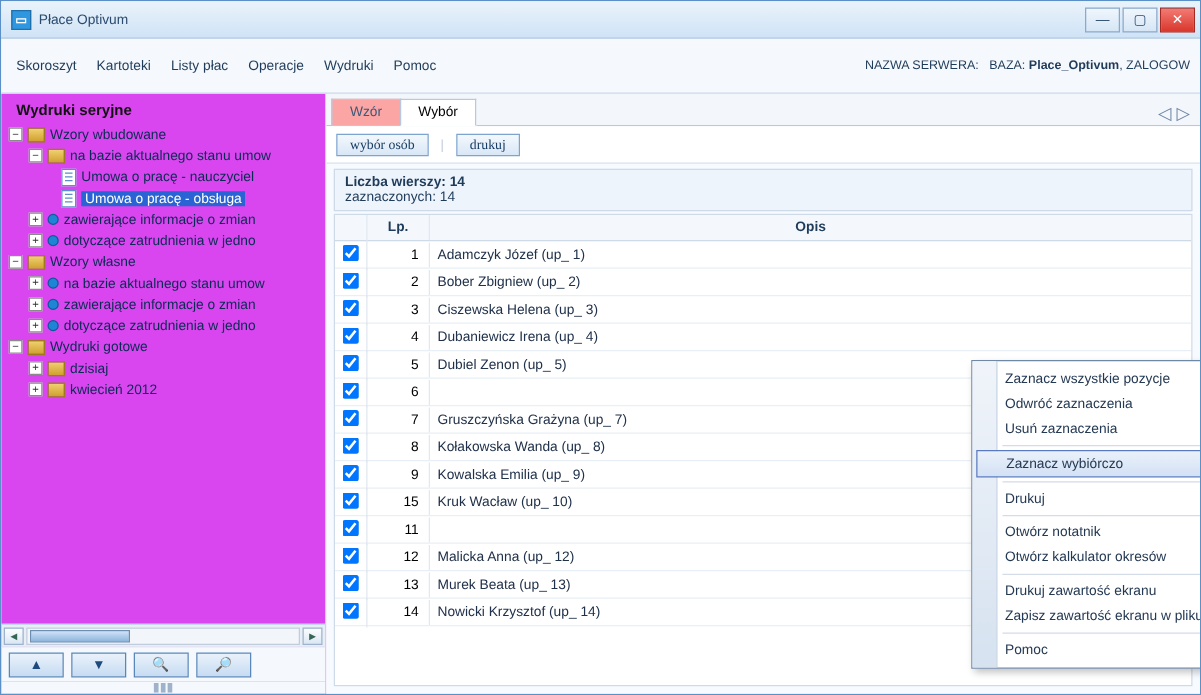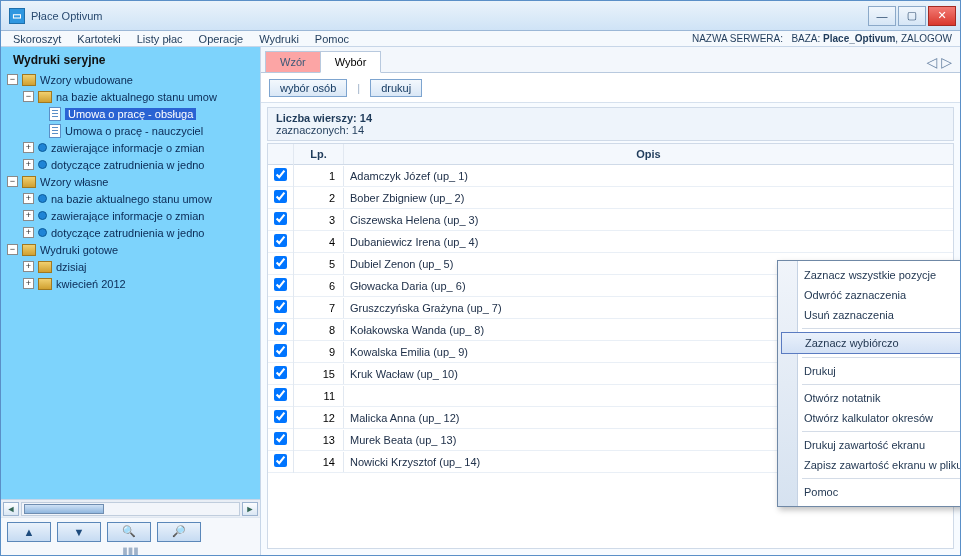--- a/index.html
+++ b/index.html
@@ -41,21 +41,21 @@
   .winbtns { display:flex; gap:2px; }
   .winbtn {
     width: 28px; height:20px;
     border:1px solid #8ba9c9;
     background: linear-gradient(#f0f6fc,#d6e6f6);
     display:flex; align-items:center; justify-content:center;
     font-size: 11px; color:#2b4a6d;
   }
   .winbtn.close { background: linear-gradient(#f27b74,#d9372c); color:#fff; border-color:#a32a22;}
   .menubar {
-    height: 16px;
+    height: 44px;
     background: #f5f9fd;
     border-bottom: 1px solid #c7d6e8;
     display:flex;
     align-items:center;
     padding-left: 12px;
     gap: 16px;
     color:#1f3b5a;
   }
   .menubar .mi { cursor: default; }
   .status-right{
@@ -70,21 +70,21 @@
   .workspace {
     flex:1;
     display:flex;
     overflow:hidden;
   }
   .sidebar{
     width:260px;
     border-right:1px solid #c7d6e8;
     display:flex;
     flex-direction:column;
-    background:#7dd3fc;
+    background:#d946ef;
   }
   .side-title{
     font-weight:bold;
     padding:6px 10px 4px 12px;
     color:#111;
     font-size:12px;
   }
   .tree{
     flex:1;
     overflow:hidden;
@@ -133,21 +133,21 @@
   .tab{
     padding:4px 14px; border:1px solid #b8c9de; border-bottom:none;
     background:#fca5a5; color:#3b5978; font-size:11px;
     margin-right:-1px;
   }
   .tab.active{ background:#fff; color:#000; position:relative; top:1px; border-bottom:1px solid #fff;margin-top:30px;}
   .tabs-nav{ margin-left:auto; padding:0 6px 2px 0; display:flex; gap:0; color:#6b85a5; font-size:14px;}
   .tabs-nav span{ padding:0 2px; }
   .toolbar{
     height:30px; background:#fff; border-bottom:1px solid #d6e1ee;
-    display:flex; align-items:center; gap:10px; padding:0 8px;
+    display:flex; align-items:center; gap:10px; padding:0 8px;font-family:Liberation Serif, serif;
   }
   .tbtn{
     padding:2px 10px; border:1px solid #7da4cf; background:linear-gradient(#f3f8fd,#d9e7f6);
     color:#173c63; font-size:11px; cursor:default;
   }
   .sep{ color:#9fb2c9;}
   .infobox{
     margin:4px 6px 0 6px; border:1px solid #cfdae8; background:#eef4fb; padding:4px 8px;
     color:#1f3b5a;
   }
@@ -224,25 +224,25 @@
             <span class="book"></span>
             <span>Wzory wbudowane</span>
           </div>
         <div class="trow" style="padding-left:18px">
             <span class="exp">−</span>
             <span class="book"></span>
             <span>na bazie aktualnego stanu umow</span>
           </div>
         <div class="trow" style="padding-left:44px">
             <span class="page"></span>
-            <span class="sel">Umowa o pracę - obsługa</span>
+            <span>Umowa o pracę - nauczyciel</span>
           </div>
         <div class="trow" style="padding-left:44px">
             <span class="page"></span>
-            <span>Umowa o pracę - nauczyciel</span>
+            <span class="sel">Umowa o pracę - obsługa</span>
           </div>
         <div class="trow" style="padding-left:18px">
             <span class="exp">+</span>
             <span class="dot"></span>
             <span>zawierające informacje o zmian</span>
           </div>
         <div class="trow" style="padding-left:18px">
             <span class="exp">+</span>
             <span class="dot"></span>
             <span>dotyczące zatrudnienia w jedno</span>
@@ -345,21 +345,20 @@
               <div class="col-op-c">Dubaniewicz Irena (up_ 4)</div>
             </div>
             <div class="grow">
               <div class="col-cb"><input type="checkbox" checked="" style=""></div>
               <div class="col-lp">5</div>
               <div class="col-op-c">Dubiel Zenon (up_ 5)</div>
             </div>
             <div class="grow">
               <div class="col-cb"><input type="checkbox" checked="" style=""></div>
               <div class="col-lp">6</div>
-              <div class="col-op-c">Głowacka Daria (up_ 6)</div>
             </div>
             <div class="grow">
               <div class="col-cb"><input type="checkbox" checked="" style=""></div>
               <div class="col-lp">7</div>
               <div class="col-op-c">Gruszczyńska Grażyna (up_ 7)</div>
             </div>
             <div class="grow">
               <div class="col-cb"><input type="checkbox" checked="" style=""></div>
               <div class="col-lp">8</div>
               <div class="col-op-c">Kołakowska Wanda (up_ 8)</div>

